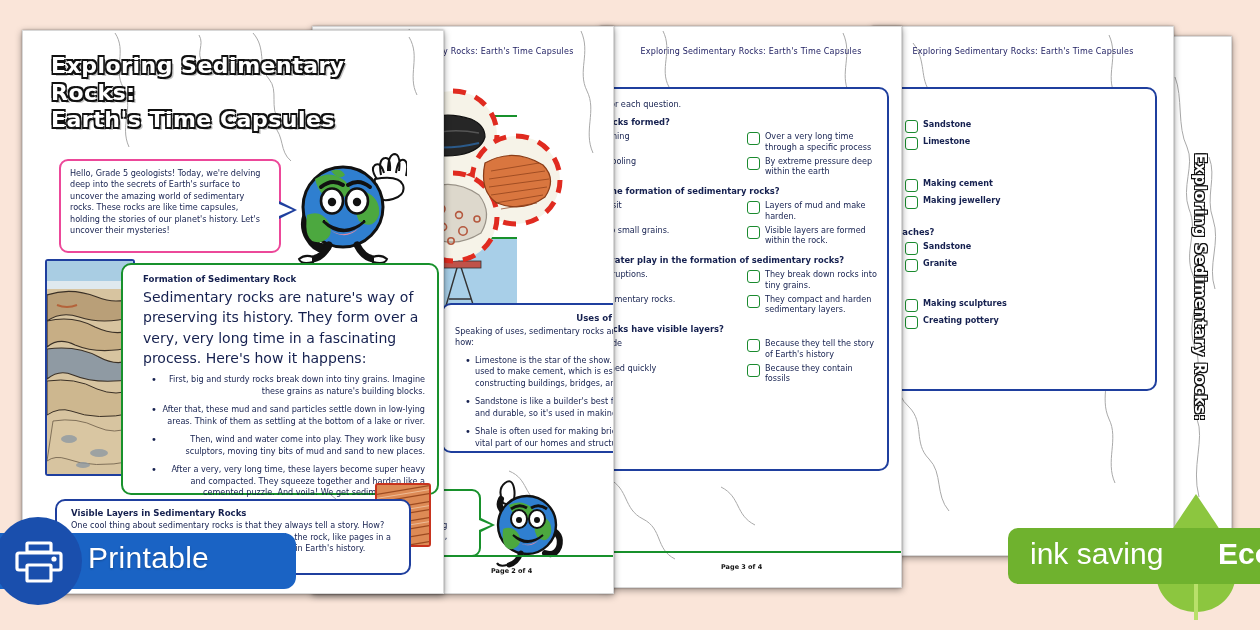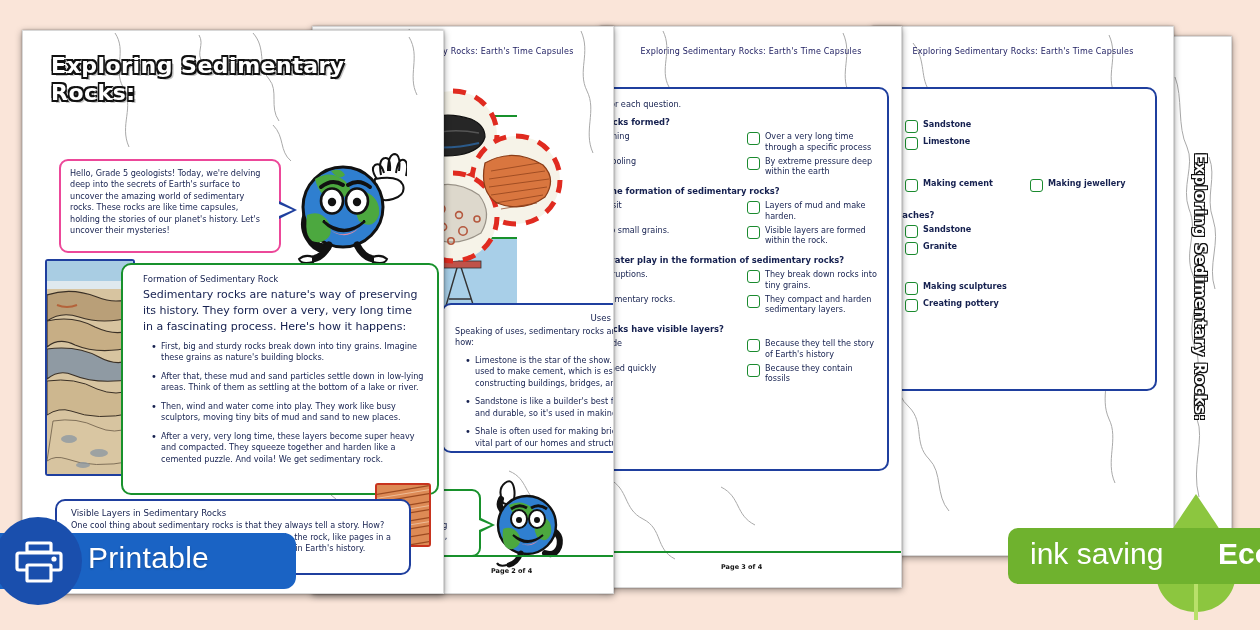--- a/index.html
+++ b/index.html
@@ -46,21 +46,21 @@
   .twinkl-logo .bar{
     position:absolute;left:3px;top:12px;width:16px;height:5px;
     border:1px solid #18912c;border-radius:1px;
   }
 
   
   .box{position:absolute;background:#fff;border-radius:10px;}
   .box.green{border:2px solid #18912c;}
   .box.blue{border:2px solid #1f3f9e;}
   .box-title{
-    font-family:"DejaVu Sans",sans-serif;font-weight:normal;color:#15204f;
+    font-family:"DejaVu Sans",sans-serif;font-weight:bold;color:#15204f;
   }
   .box-body{font-family:"DejaVu Sans",sans-serif;color:#15204f;}
 
   
   #page1{left:22px;top:30px;width:420px;height:562px;}
   #page1 .p1title{
     position:absolute;left:28px;top:22px;width:360px;
     font-family:"DejaVu Sans",sans-serif;font-weight:bold;
     font-size:22px;line-height:1.22;color:#ffffff;
     -webkit-text-stroke:0px;
@@ -93,25 +93,25 @@
     border:2px solid #1f3f9e;border-radius:3px;overflow:hidden;
   }
   #page1 .photo-strata{
     position:absolute;left:352px;top:452px;width:52px;height:60px;
     border:2px solid #c8341e;border-radius:3px;overflow:hidden;
     background:#e07b4a;
   }
   #page1 .fbox{left:98px;top:232px;width:314px;height:228px;}
   #page1 .vbox{left:32px;top:468px;width:352px;height:72px;}
   #page1 .fbox .box-title{font-size:8.6px;margin:9px 0 3px 20px;}
-  #page1 .fbox .intro{font-size:11px;line-height:1.45;margin:0 14px 6px 20px;}
+  #page1 .fbox .intro{font-size:14px;line-height:1.45;margin:0 14px 6px 20px;}
   #page1 ul.steps{margin:0 12px 0 28px;padding:0;list-style:none;}
   #page1 ul.steps li{
     position:relative;font-size:8.1px;line-height:1.42;margin-bottom:7px;
-    padding-left:10px;color:#15204f;font-family:"DejaVu Sans",sans-serif;
+    padding-left:10px;color:#15204f;font-family:"DejaVu Sans",sans-serif;text-align:right;
   }
   #page1 ul.steps li::before{
     content:"•";position:absolute;left:0;top:-1px;color:#15204f;font-size:10px;
   }
   #page1 .vbox .box-title{font-size:8.6px;margin:7px 0 2px 14px;}
   #page1 .vbox .vtext{font-size:8.1px;line-height:1.44;margin:0 12px 0 14px;}
 
   
   #page2{left:312px;top:26px;width:300px;height:566px;}
   #page2 .topbox{
@@ -248,21 +248,21 @@
         <div class="opt">
           <div class="cbox"></div>
           <span>Sandstone</span>
         </div>
         <div class="opt">
           <div class="cbox"></div>
           <span>Limestone</span>
         </div>
       </div>
 
-      <div class="q-grid" style="grid-template-columns:1fr 1fr;margin-left:140px;margin-top:28px">
+      <div class="q-grid" style="grid-template-columns:1fr;margin-left:140px;margin-top:28px">
         <div class="opt">
           <div class="cbox"></div>
           <span>Making cement</span>
         </div>
         <div class="opt">
           <div class="cbox"></div>
           <span>Making jewellery</span>
         </div>
       </div>
 
@@ -515,20 +515,21 @@
       <path d="M92 2 C104 20 90 38 100 56 C112 76 96 94 106 116" fill="none" stroke="#9a9a9a" stroke-width="1"></path>
       <path d="M230 2 C244 18 234 34 246 48 C256 60 246 76 256 90" fill="none" stroke="#9a9a9a" stroke-width="1"></path>
       <path d="M176 4 C182 14 172 22 180 32" fill="none" stroke="#9a9a9a" stroke-width="1"></path>
       <path d="M250 94 C262 106 256 120 268 130" fill="none" stroke="#9a9a9a" stroke-width="1"></path>
       <path d="M386 6 C398 26 384 44 394 64" fill="none" stroke="#9a9a9a" stroke-width="1"></path>
       <path d="M308 464 C324 474 318 492 334 502 C348 512 340 530 356 540" fill="none" stroke="#9a9a9a" stroke-width="1"></path>
     </svg>
 
     <div class="p1title">
       <div>Exploring Sedimentary Rocks:</div>
+      <div>Earth's Time Capsules</div>
     </div>
 
     <div class="bubble">
       <div class="tail"></div>
       <div class="tail-in"></div>
       <p>Hello, Grade 5 geologists! Today, we're delving deep into the secrets of Earth's surface to uncover the amazing world of sedimentary rocks. These rocks are like time capsules, holding the stories of our planet's history. Let's uncover their mysteries!</p>
     </div>
 
     <svg class="earth" style="left:258px;top:118px;width:126px;height:122px" viewBox="0 0 126 122">
       <g>

